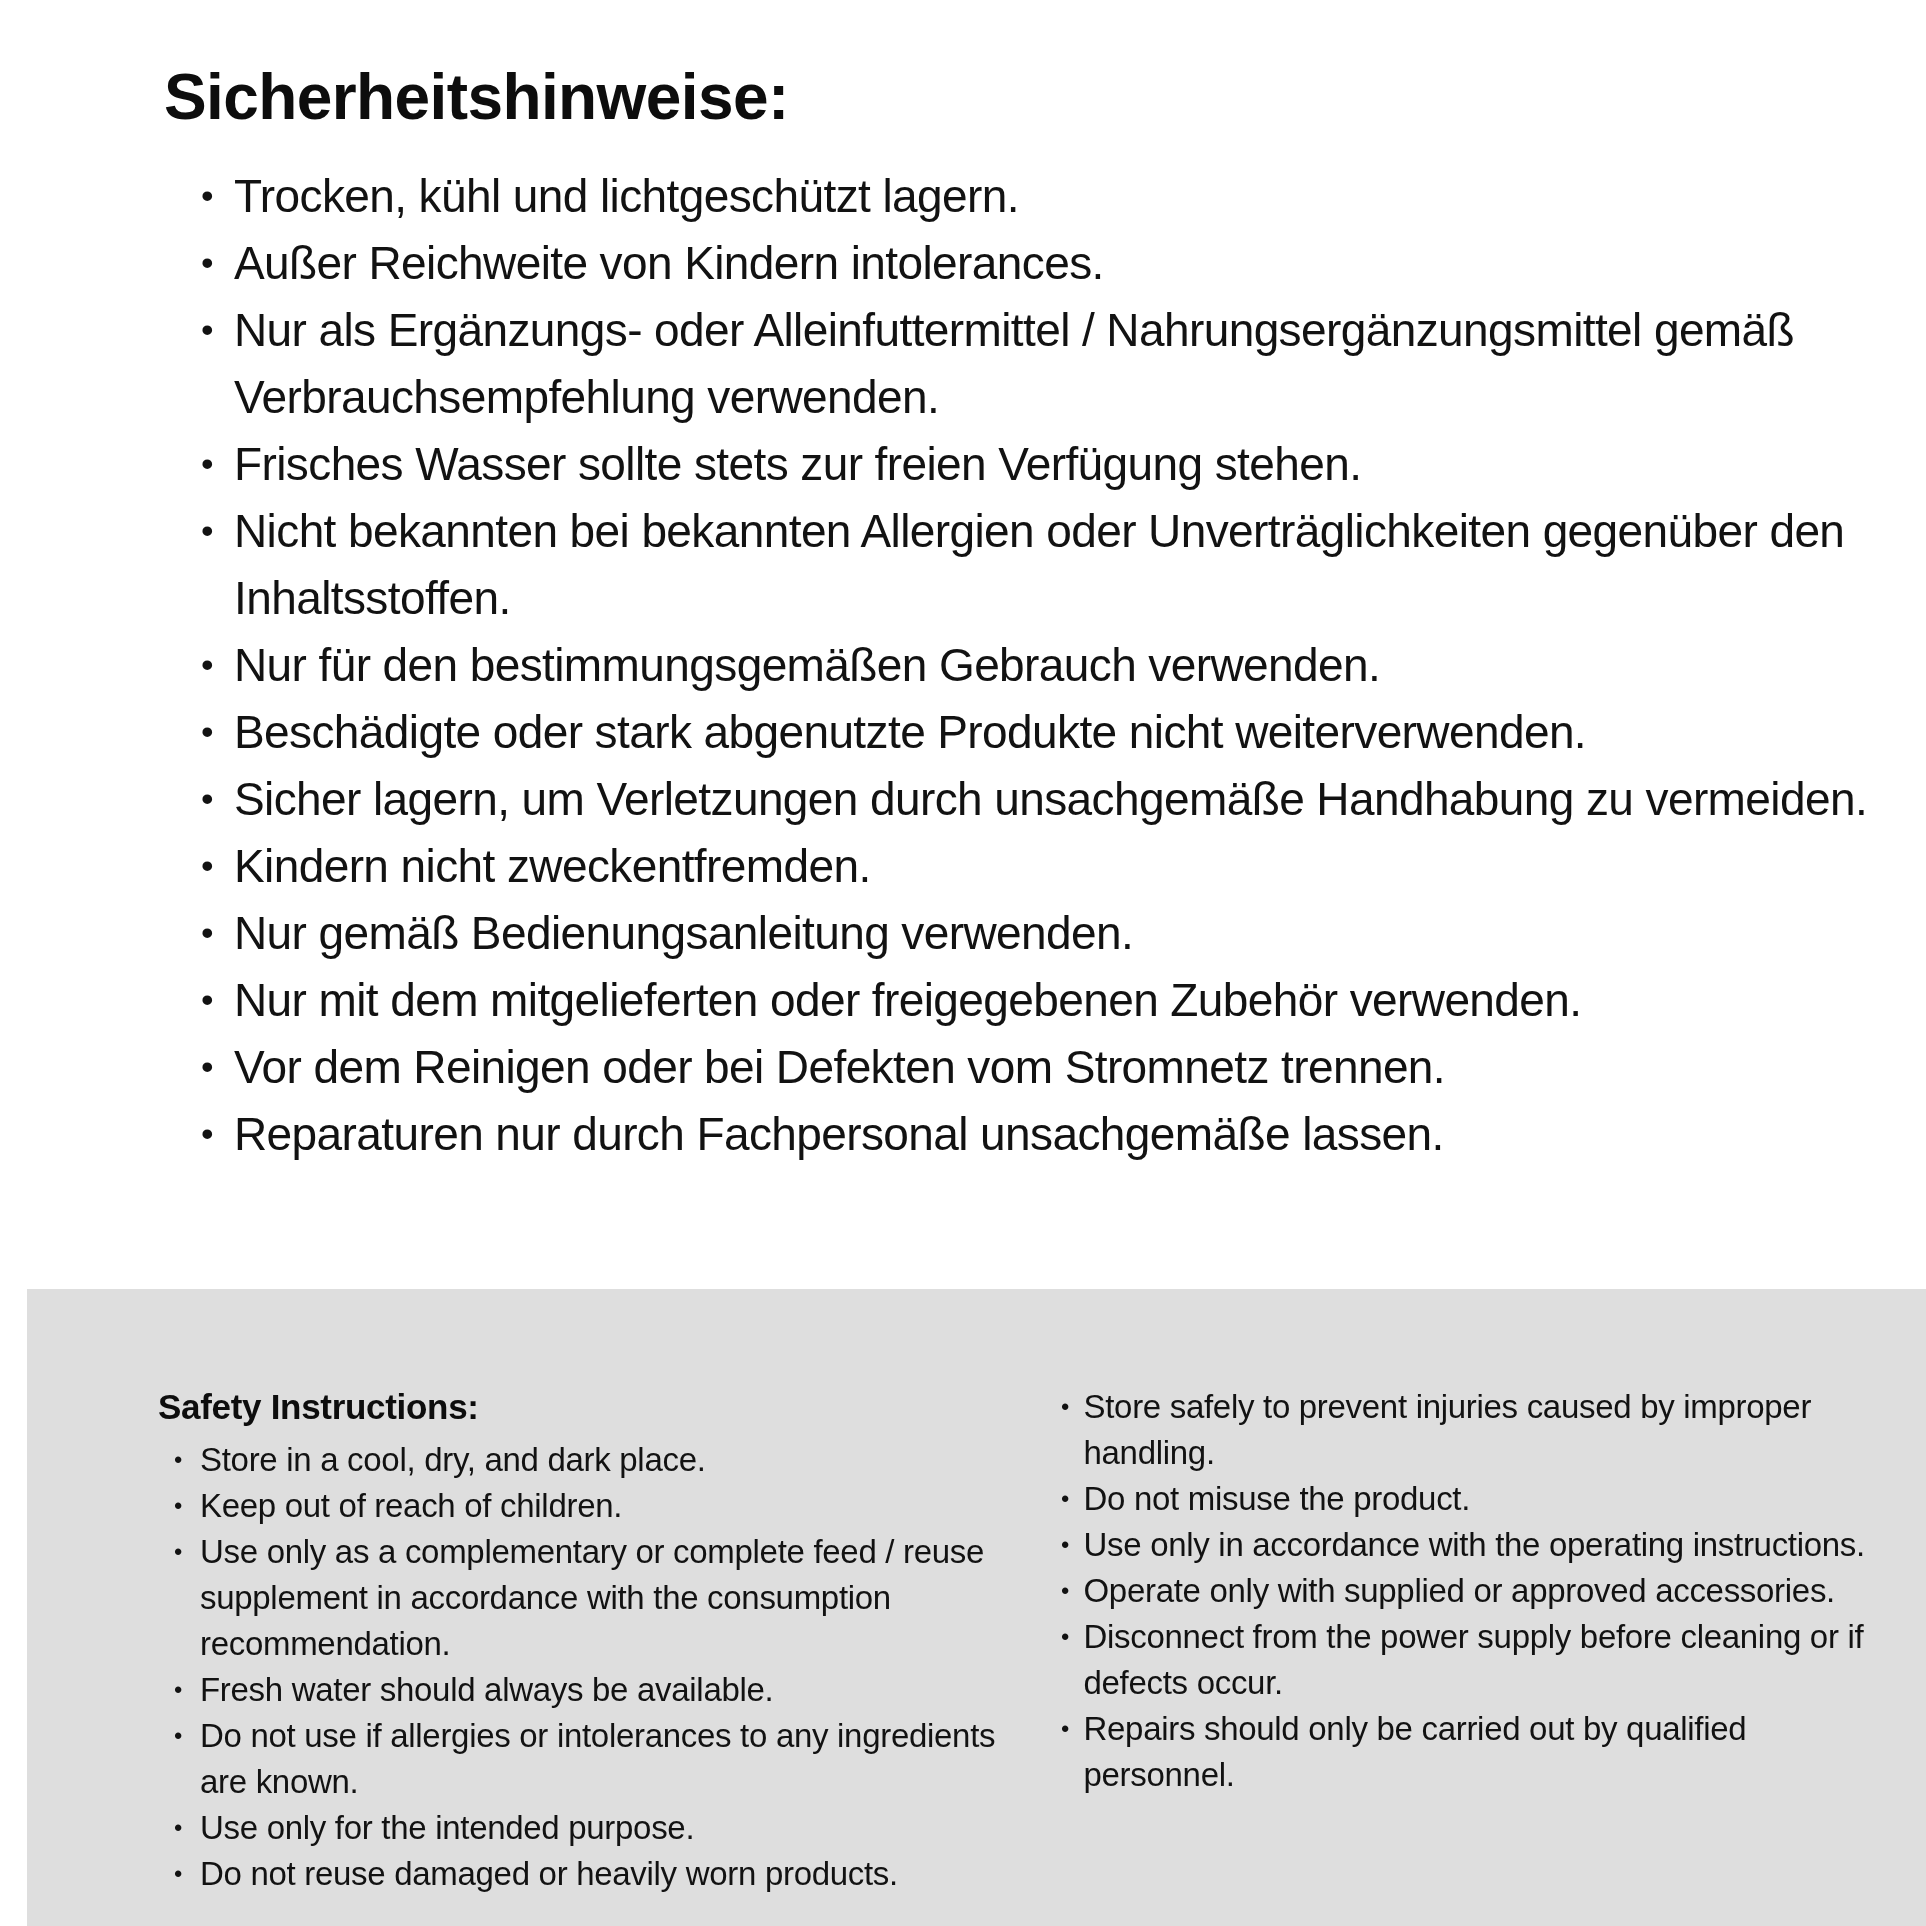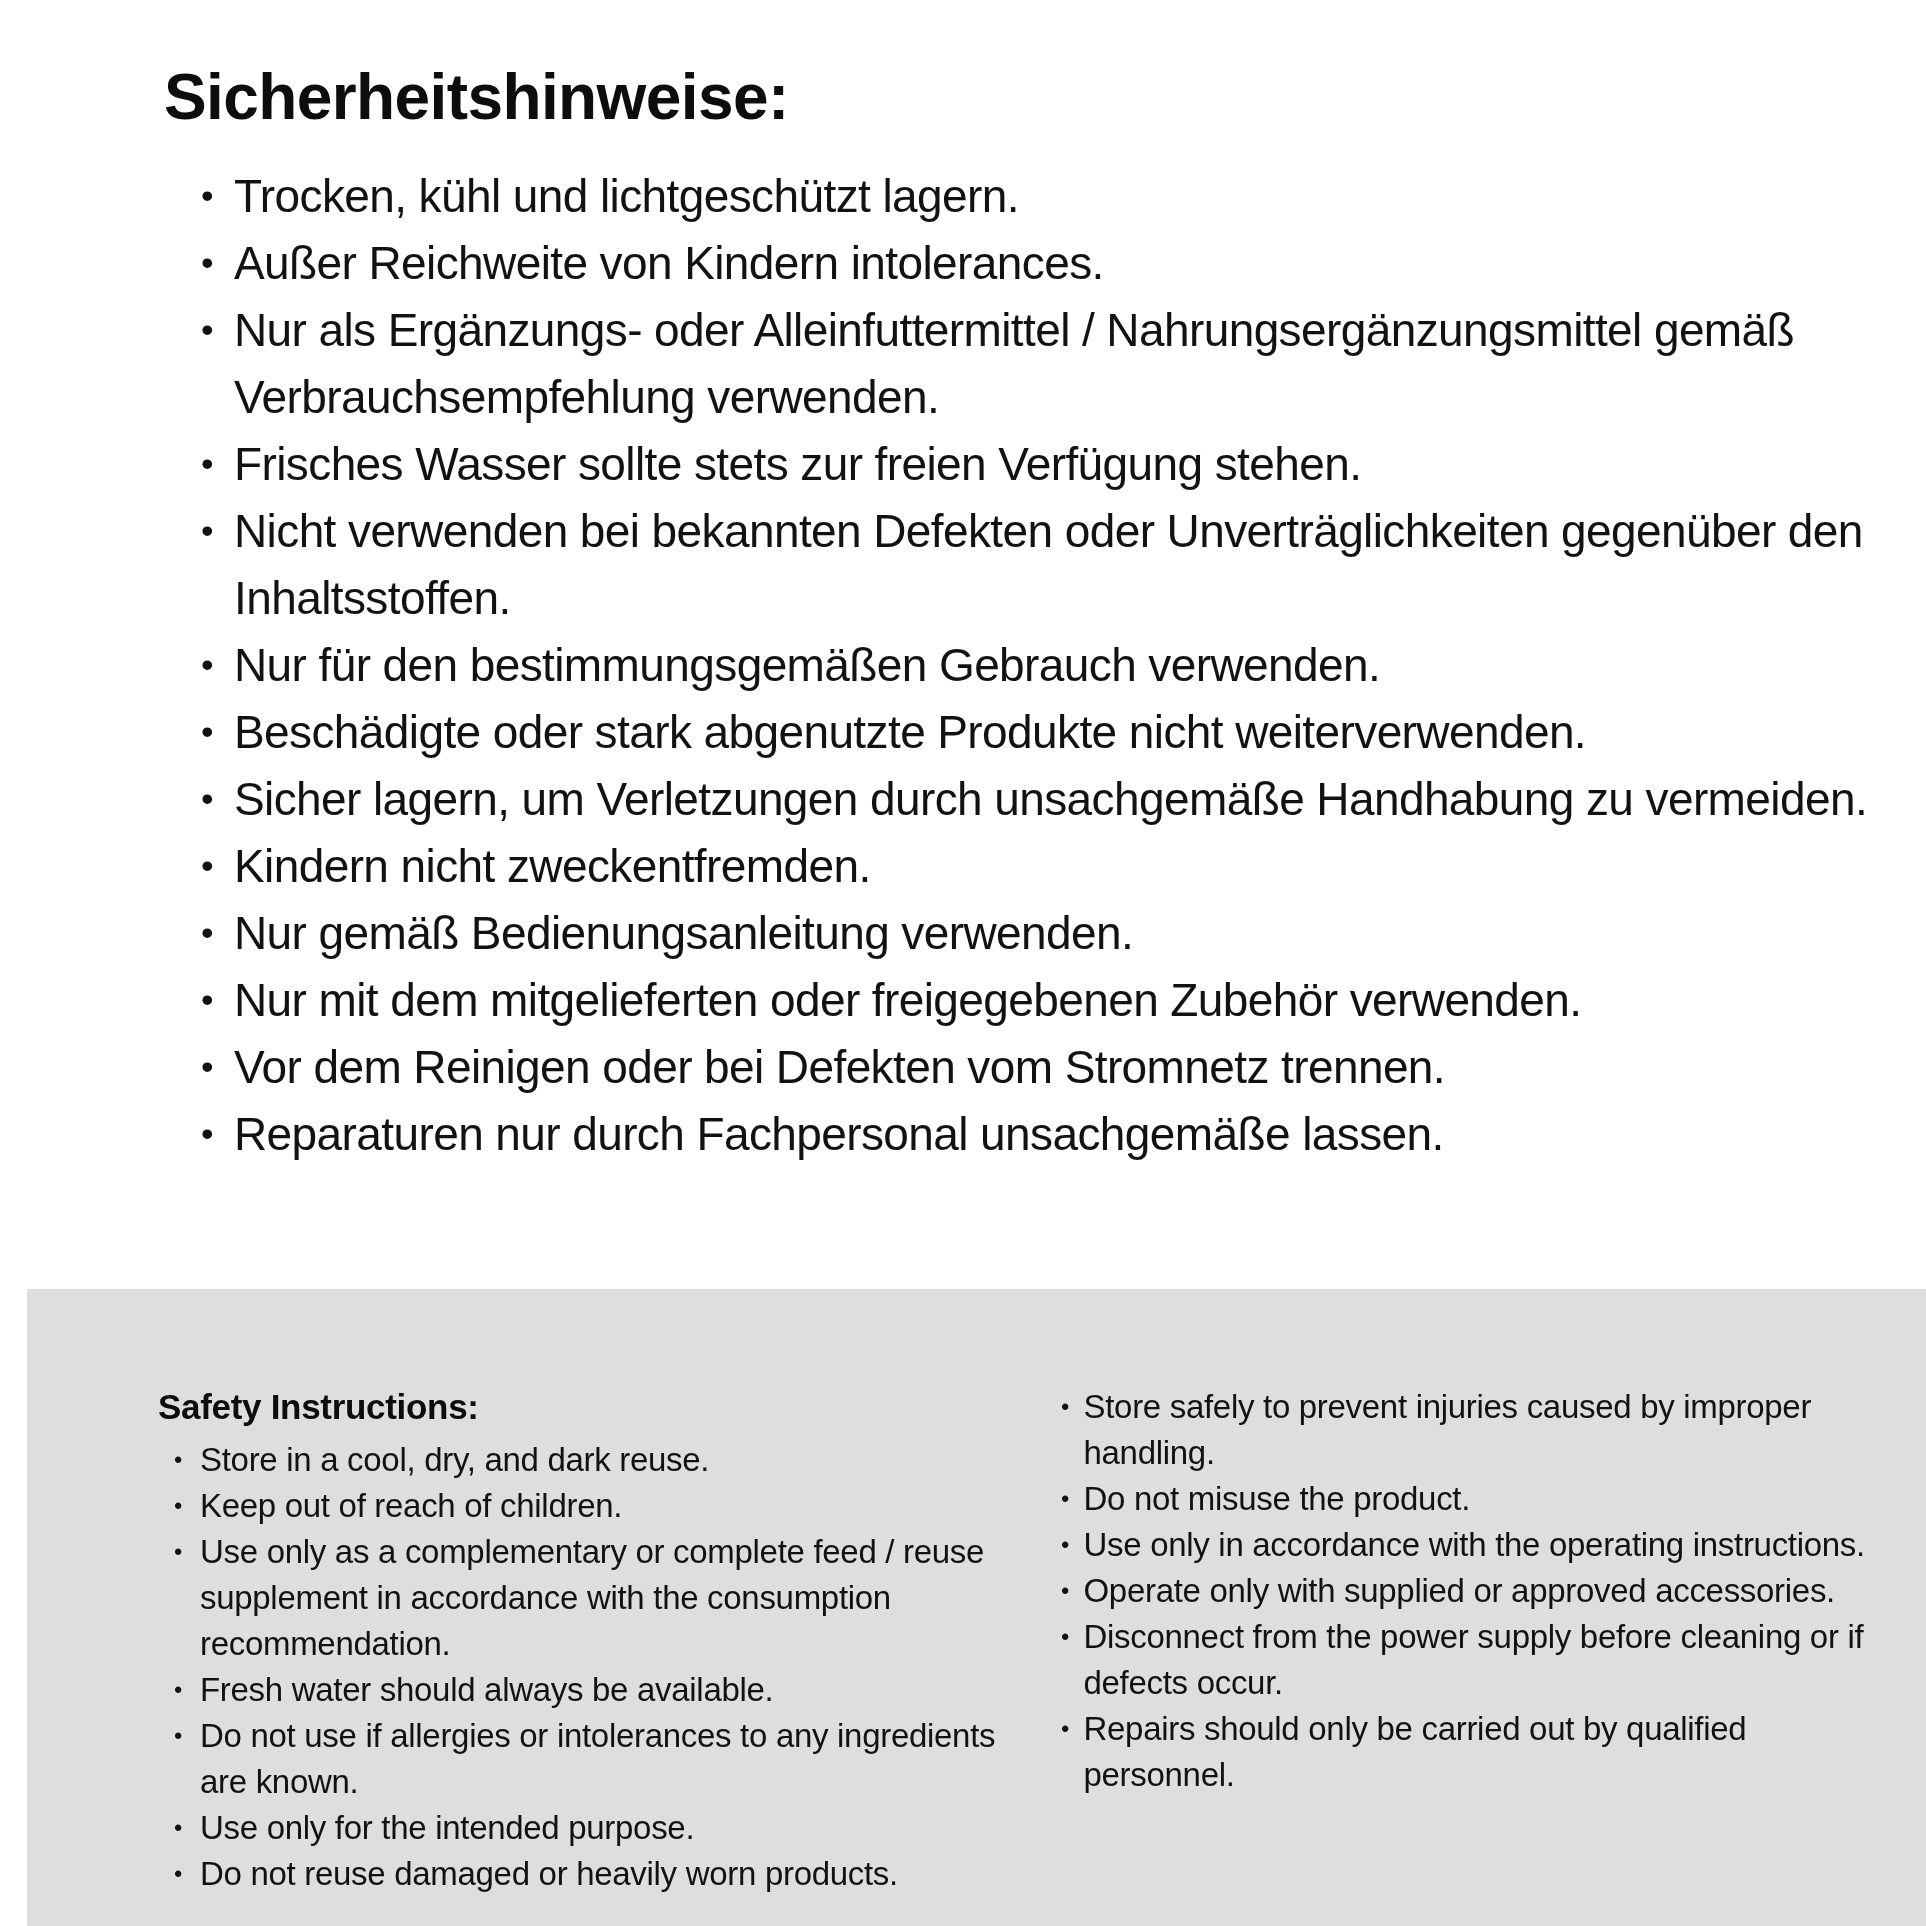--- a/index.html
+++ b/index.html
@@ -139,21 +139,21 @@
           <span class="text">Nur als Ergänzungs- oder Alleinfuttermittel / Nahrungsergänzungsmittel gemäß Verbrauchsempfehlung verwenden.</span>
         </div>
 
         <div class="g-item">
           <span class="bullet">•</span>
           <span class="text">Frisches Wasser sollte stets zur freien Verfügung stehen.</span>
         </div>
 
         <div class="g-item">
           <span class="bullet">•</span>
-          <span class="text">Nicht verwenden bei bekannten Defekten oder Unverträglichkeiten gegenüber den Inhaltsstoffen.</span>
+          <span class="text">Nicht bekannten bei bekannten Allergien oder Unverträglichkeiten gegenüber den Inhaltsstoffen.</span>
         </div>
 
         <div class="g-item">
           <span class="bullet">•</span>
           <span class="text">Nur für den bestimmungsgemäßen Gebrauch verwenden.</span>
         </div>
 
         <div class="g-item">
           <span class="bullet">•</span>
           <span class="text">Beschädigte oder stark abgenutzte Produkte nicht weiterverwenden.</span>
@@ -194,21 +194,21 @@
   <section class="section-english" style="background: rgb(222, 222, 222);">
     <div class="e-columns">
 
       <div class="e-col-left">
         <h2 class="e-heading">Safety Instructions:</h2>
 
         <div class="e-list">
 
             <div class="e-item">
               <span class="bullet">•</span>
-              <span class="text">Store in a cool, dry, and dark reuse.</span>
+              <span class="text">Store in a cool, dry, and dark place.</span>
             </div>
 
             <div class="e-item">
               <span class="bullet">•</span>
               <span class="text">Keep out of reach of children.</span>
             </div>
 
             <div class="e-item">
               <span class="bullet">•</span>
               <span class="text">Use only as a complementary or complete feed / reuse supplement in accordance with the consumption recommendation.</span>

